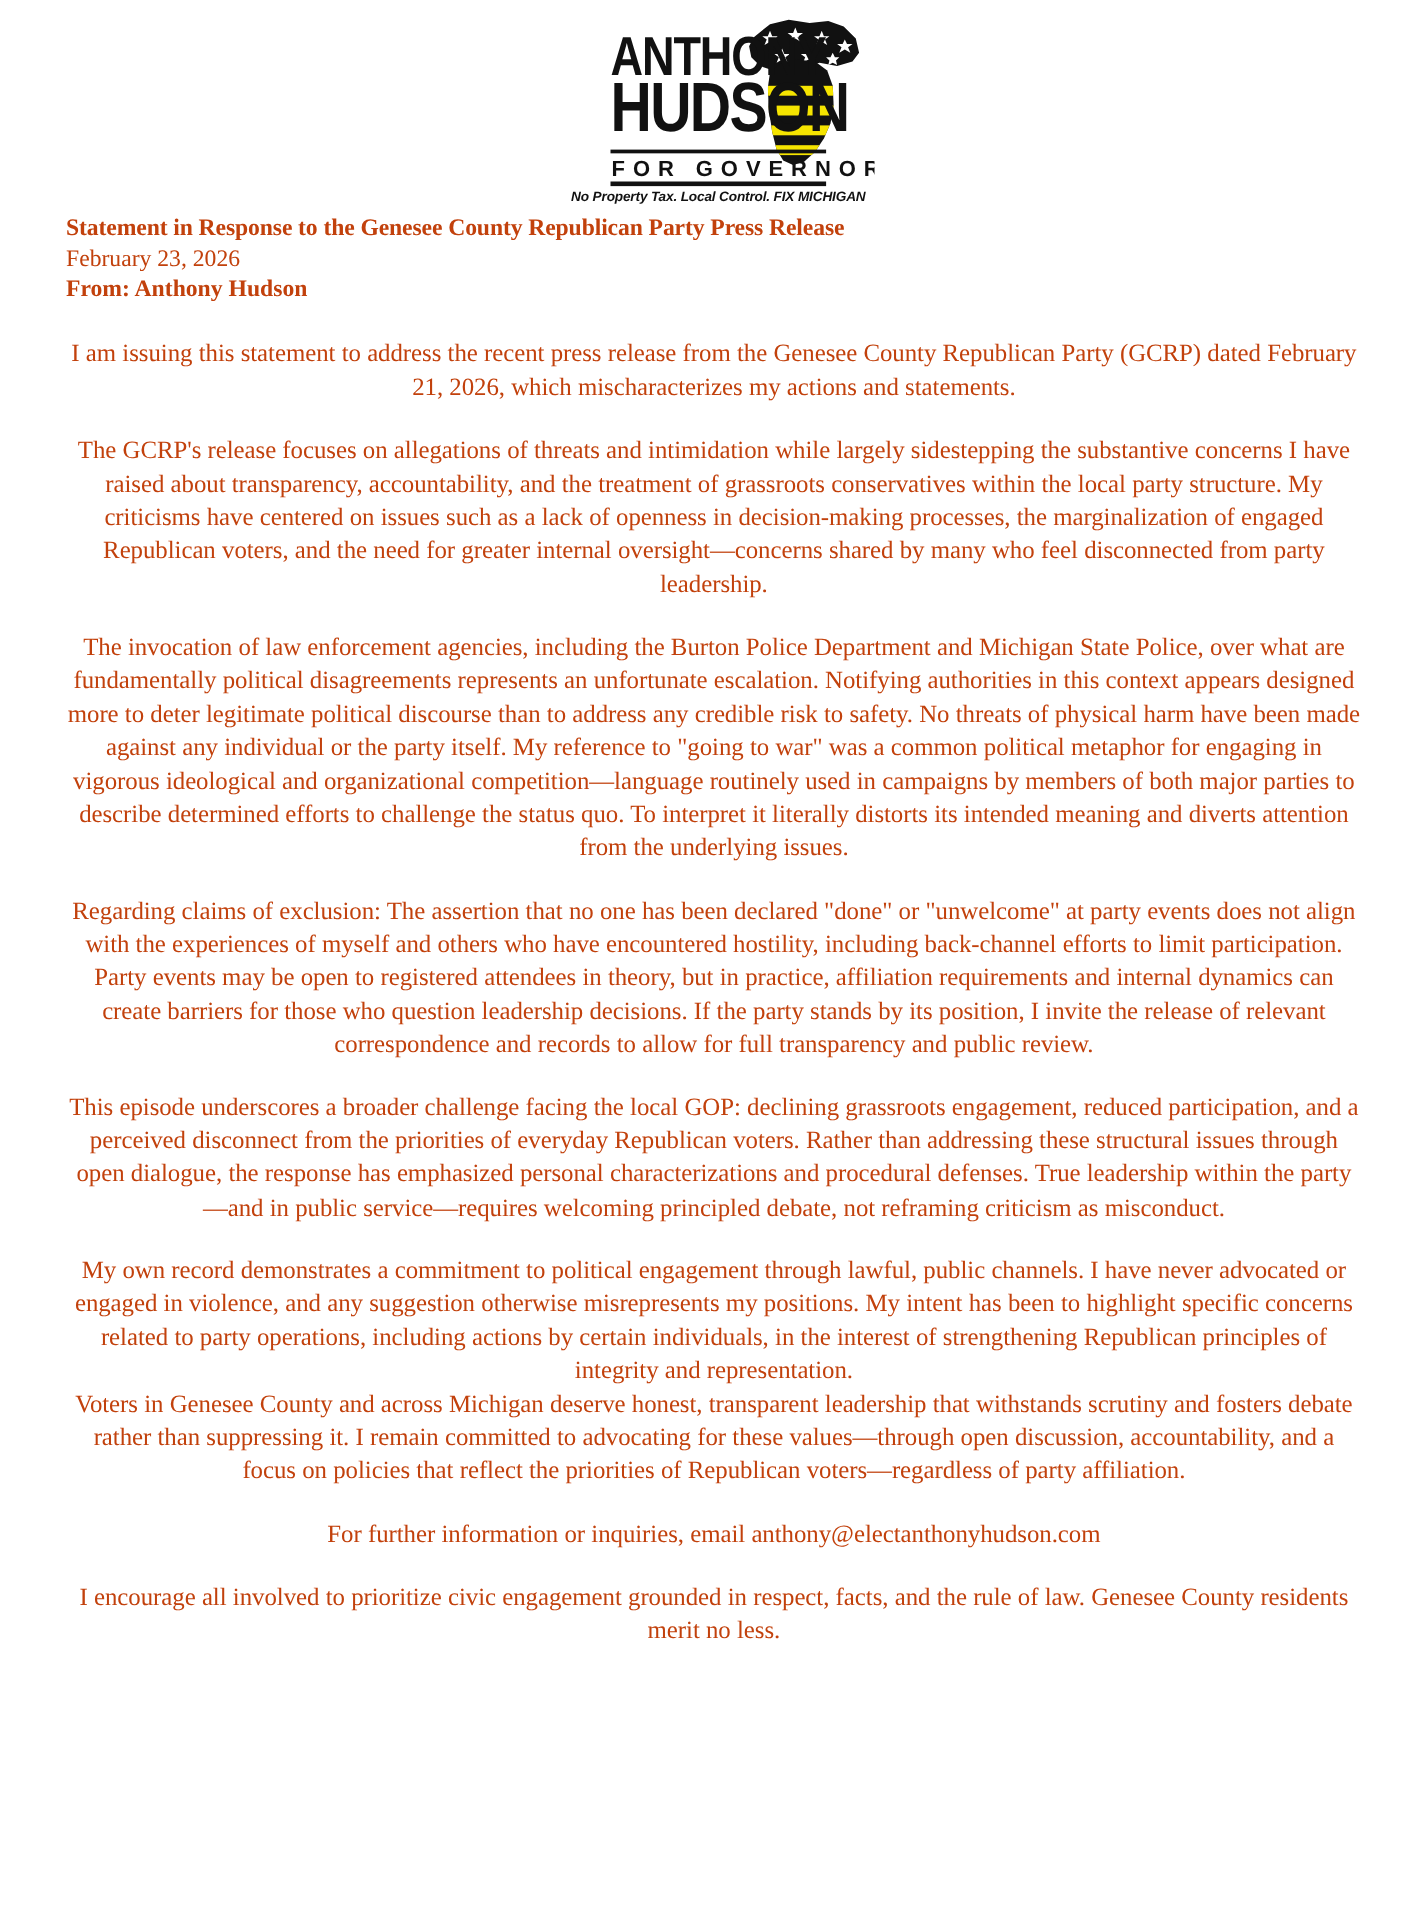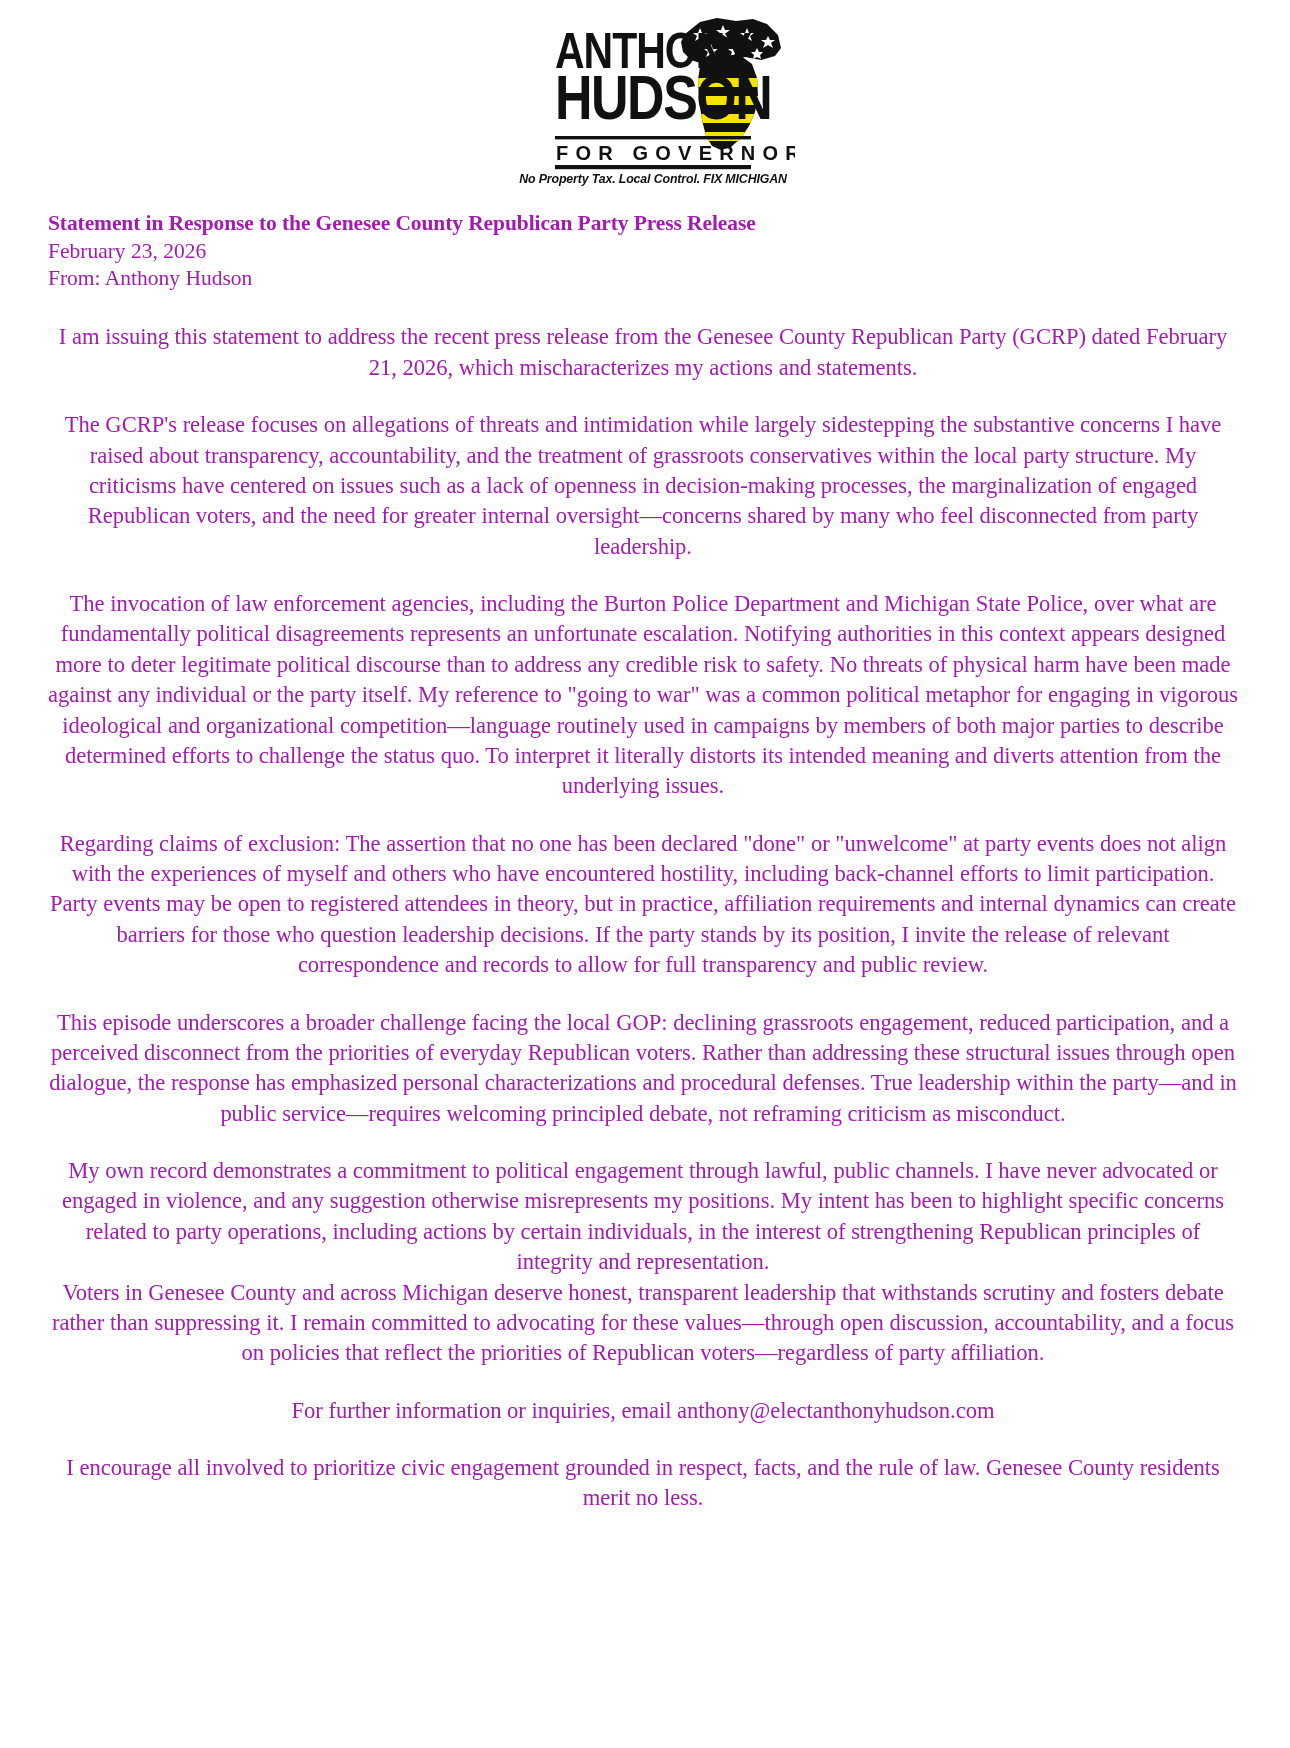--- a/index.html
+++ b/index.html
@@ -8,57 +8,57 @@
     background: #ffffff;
   }
   .page {
     width: 1290px;
     height: 1748px;
     position: relative;
     background: #ffffff;
     box-sizing: border-box;
     overflow: hidden;
     font-family: "Liberation Serif", "DejaVu Serif", serif;
-    color: #a21caf;
+    color: #c2410c;
   }
 
   
   .logo-block {
     width: 100%;
     display: flex;
     flex-direction: column;
     align-items: center;
     padding-top: 8px;
   }
   .logo-wrap {
     position: relative;
     width: 300px;
     height: 182px;
   }
   .logo-svg { display: block; }
 
   
   .doc-body {
-    padding: 0 52px 0 48px;
-    margin-top: 20px;
+    padding: 0 52px 0 60px;
+    margin-top: 4px;
   }
   .doc-title {
     font-weight: bold;
     font-size: 21.5px;
     line-height: 1.28;
     letter-spacing: -0.1px;
     margin: 0;
   }
   .doc-date {
     font-size: 21.5px;
     line-height: 1.30;
     margin: 0;
   }
   .doc-from {
-    font-weight: normal;
+    font-weight: bold;
     font-size: 21.5px;
     line-height: 1.30;
     margin: 0;
   }
 
   
   .para-stack {
     margin-top: 29px;
   }
   p.para {

